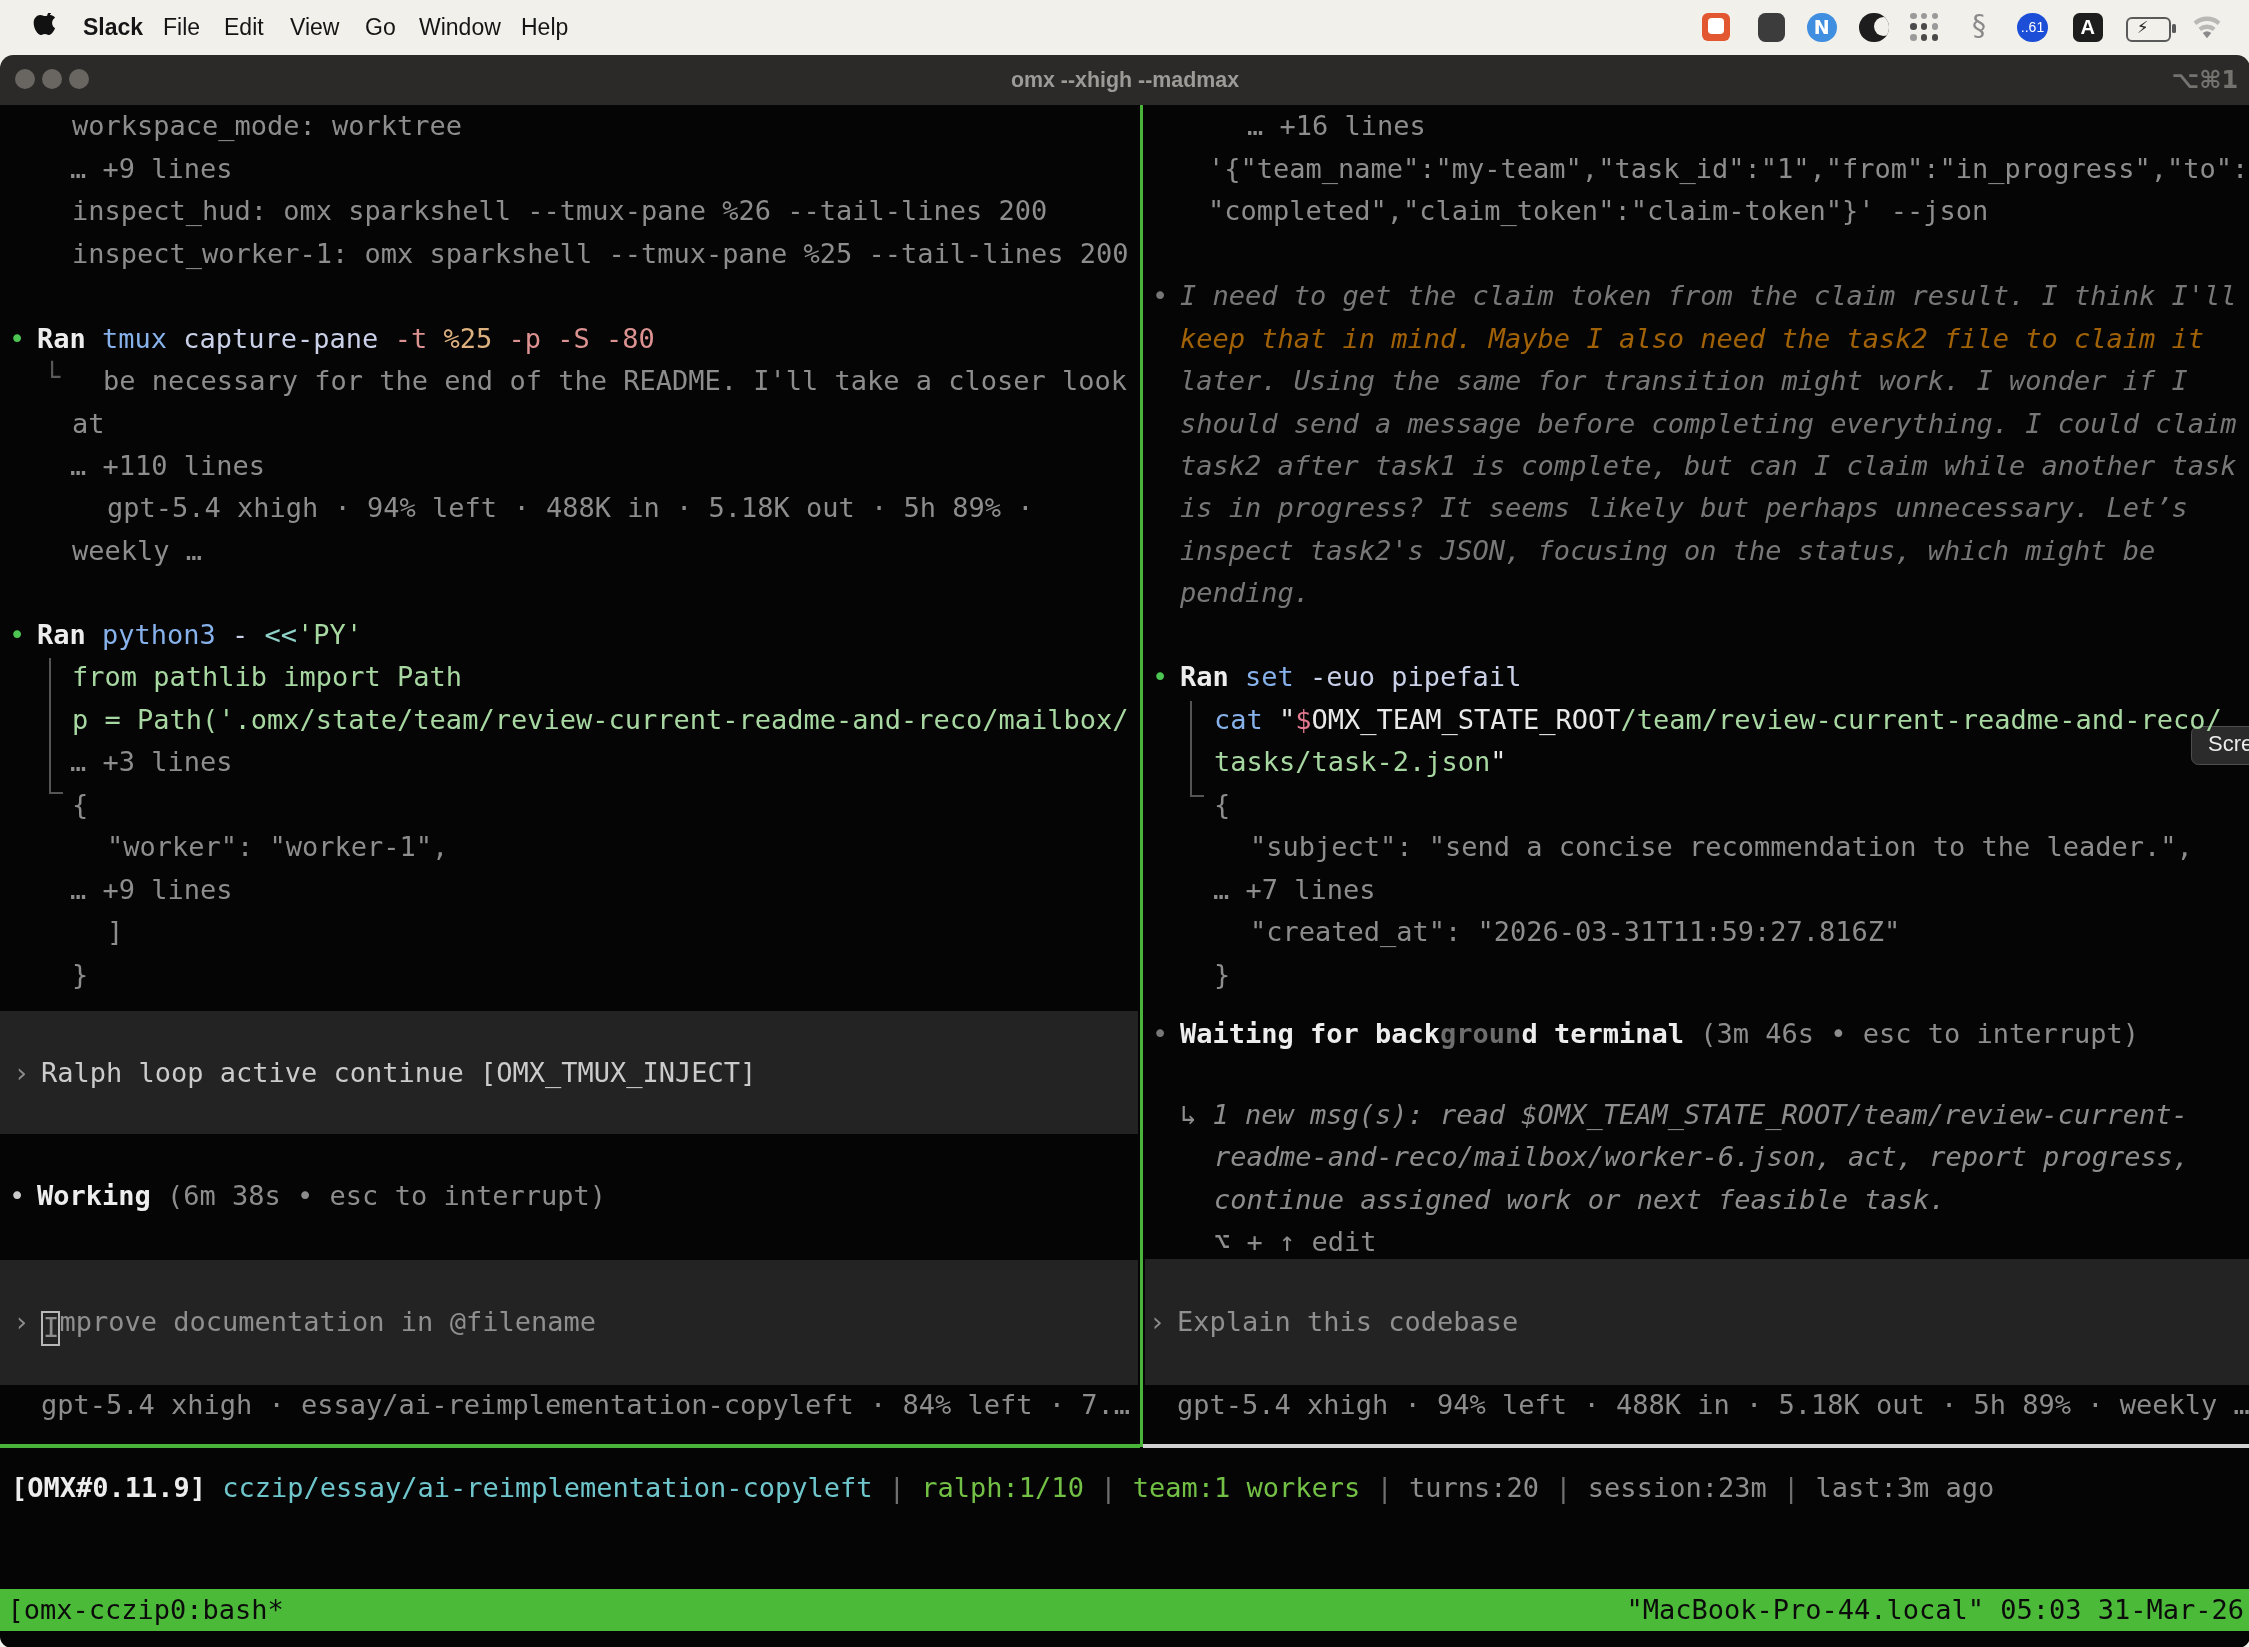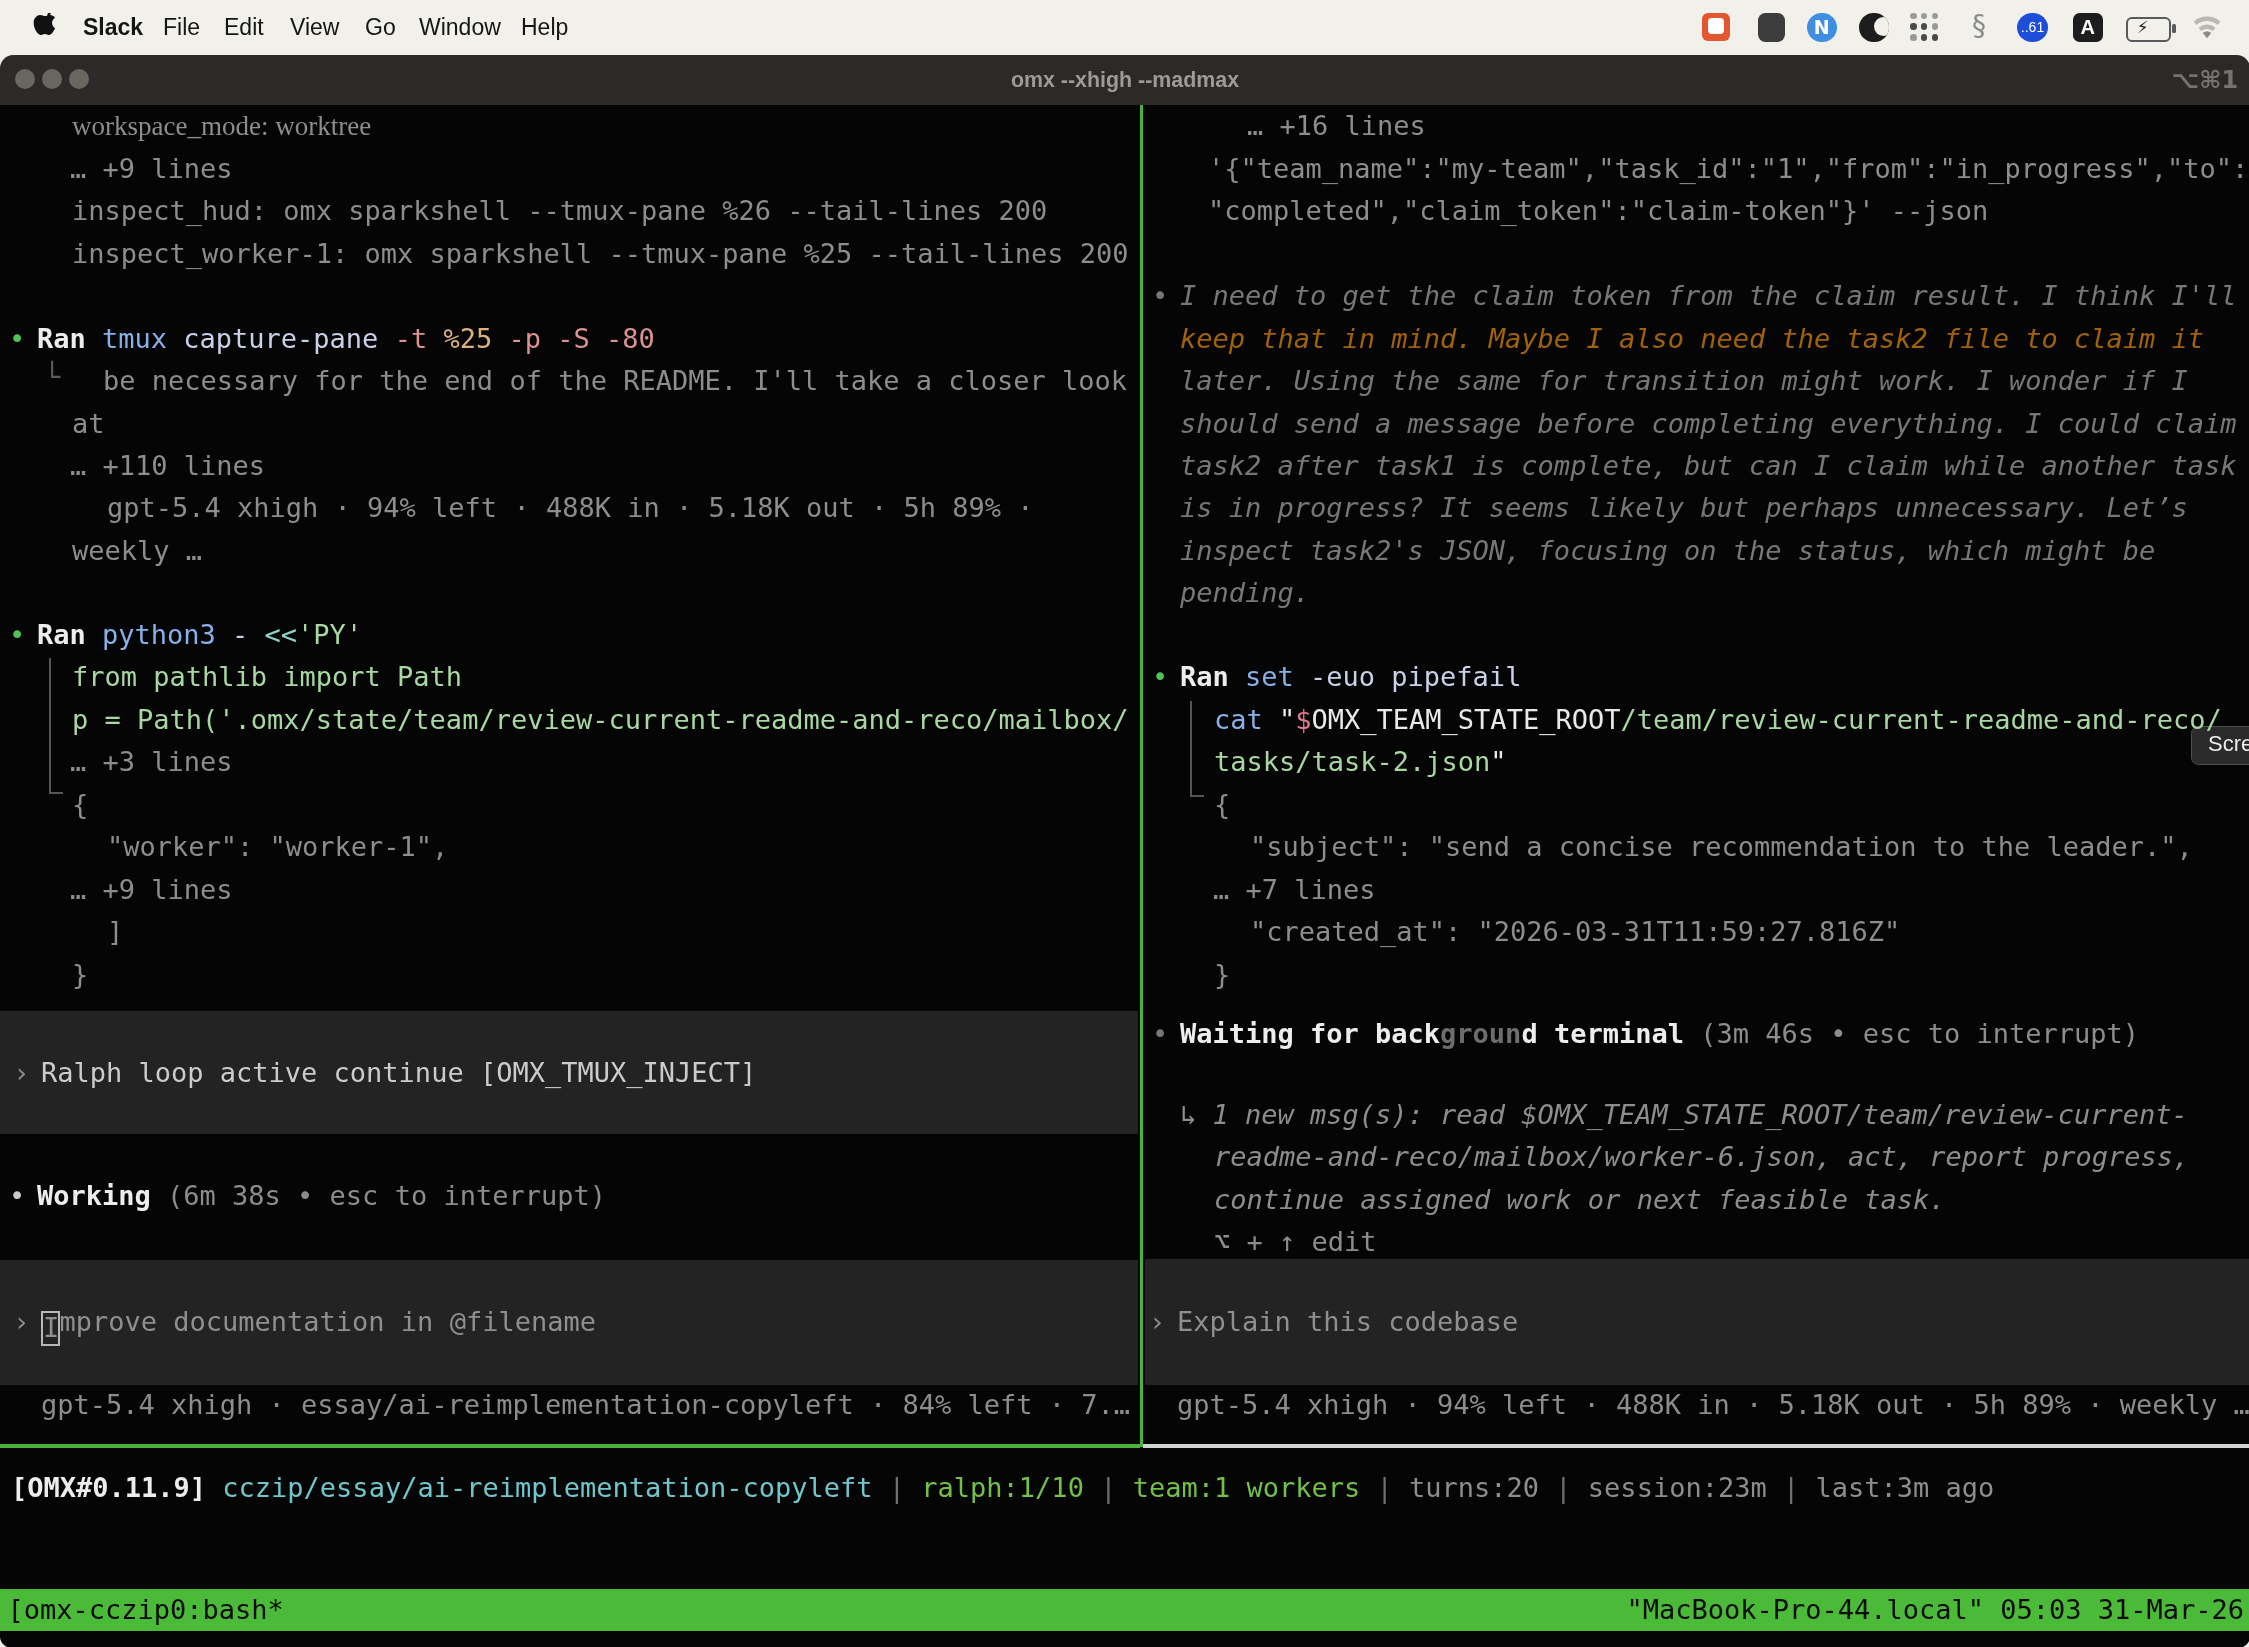--- a/index.html
+++ b/index.html
@@ -125,21 +125,21 @@
 
 <div class="tline c-dim" style="left:13.3px;top:1300px">›</div>
 <div class="tline c-ph" style="left:41px;top:1300px"><span class="cursor">I</span><span>mprove documentation in @filename</span></div>
 
 <div class="tline c-dim" style="left:1149px;top:1300px">›</div>
 <div class="tline c-ph" style="left:1177px;top:1300px">Explain this codebase</div>
 
 <div class="tooltip"><span>Scre</span></div>
 
 <div id="lines-layer">
-    <div class="tline" style="left: 72px; top: 104px;"><span style="color: rgb(141, 141, 141); font-family: Liberation Serif, serif;">workspace_mode: worktree</span></div>
+    <div class="tline" style="left: 72px; top: 104px;"><span style="color: rgb(141, 141, 141);">workspace_mode: worktree</span></div>
     <div class="tline" style="left: 70px; top: 147px;"><span style="color: rgb(141, 141, 141);">… +9 lines</span></div>
     <div class="tline" style="left: 72px; top: 189px;"><span style="color: rgb(141, 141, 141);">inspect_hud: omx sparkshell --tmux-pane %26 --tail-lines 200</span></div>
     <div class="tline" style="left: 72px; top: 232px;"><span style="color: rgb(141, 141, 141);">inspect_worker-1: omx sparkshell --tmux-pane %25 --tail-lines 200</span></div>
     <div class="tline" style="left: 8.9px; top: 317px;"><span style="color: rgb(76, 197, 82);">•</span></div>
     <div class="tline" style="left: 37px; top: 317px;"><span style="color: rgb(237, 237, 237); font-weight: bold;">Ran </span><span style="color: rgb(134, 177, 234);">tmux </span><span style="color: rgb(201, 208, 232);">capture-pane </span><span style="color: rgb(220, 146, 144);">-t </span><span style="color: rgb(221, 176, 127);">%25 </span><span style="color: rgb(220, 146, 144);">-p </span><span style="color: rgb(220, 146, 144);">-S </span><span style="color: rgb(220, 146, 144);">-80</span></div>
     <div class="tline" style="left: 44px; top: 355px;"><span style="color: rgb(90, 90, 90);">└</span></div>
     <div class="tline" style="left: 103px; top: 359px;"><span style="color: rgb(141, 141, 141);">be necessary for the end of the README. I'll take a closer look</span></div>
     <div class="tline" style="left: 72px; top: 402px;"><span style="color: rgb(141, 141, 141);">at</span></div>
     <div class="tline" style="left: 70px; top: 444px;"><span style="color: rgb(141, 141, 141);">… +110 lines</span></div>
     <div class="tline" style="left: 107px; top: 486px;"><span style="color: rgb(141, 141, 141);">gpt-5.4 xhigh · 94% left · 488K in · 5.18K out · 5h 89% ·</span></div>

